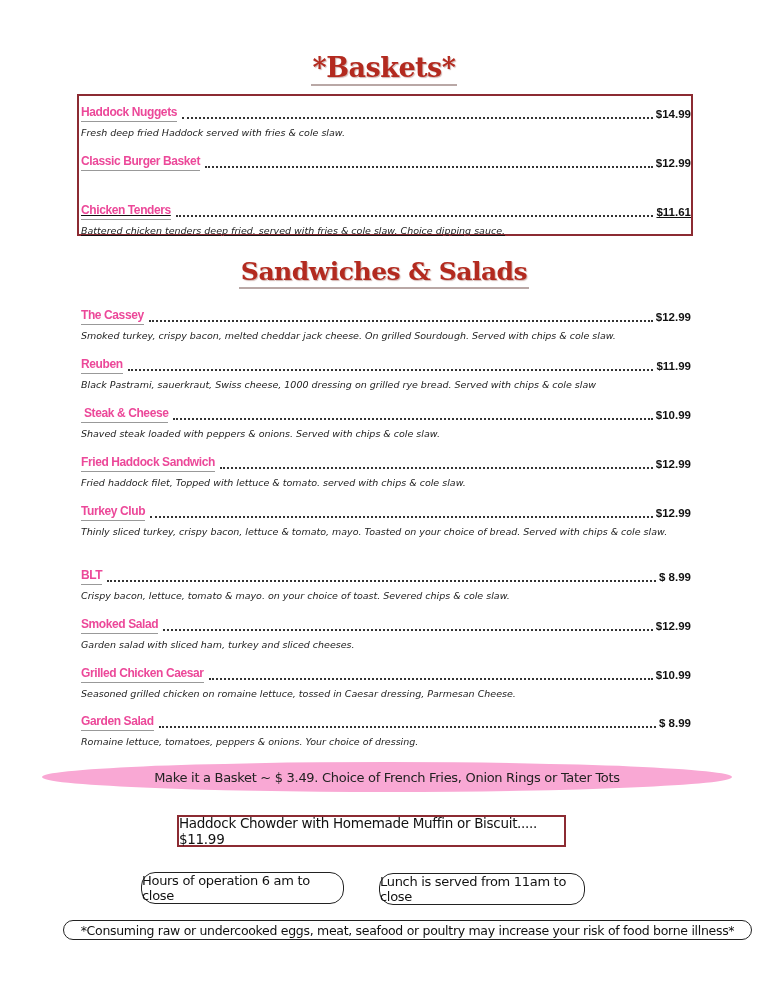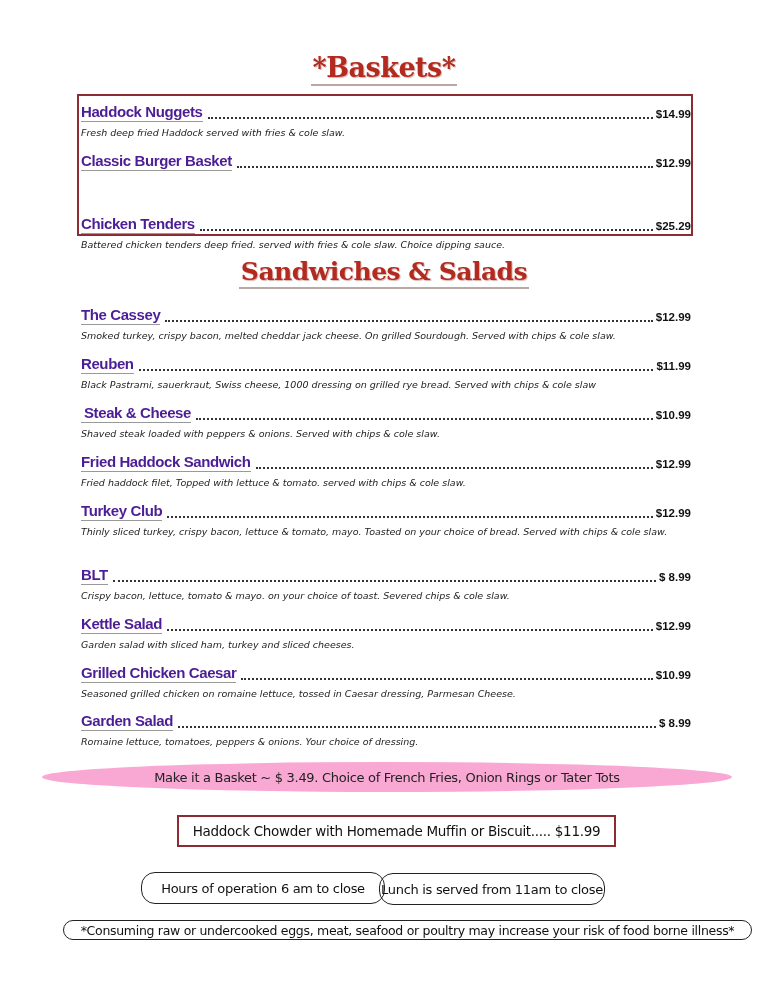--- a/index.html
+++ b/index.html
@@ -18,22 +18,22 @@
   #t-sandwich { top:257px; font-size:25px; }
 
   .box {
     position:absolute; left:77px; top:94px; width:616px; height:142px;
     border:2px solid #8c2b32; box-sizing:border-box;
   }
 
   .item { position:absolute; left:81px; width:610px; }
   .item-head { display:flex; align-items:flex-end; height:22px; }
   .item-name {
-    font-family:"Liberation Sans", sans-serif; font-weight:bold; font-size:15px;
-    letter-spacing:-0.4px; color:#4c1d95; white-space:nowrap;
+    font-family:"Liberation Sans", sans-serif; font-weight:bold; font-size:12px;
+    letter-spacing:-0.4px; color:#ec4899; white-space:nowrap;
     border-bottom:1.5px solid #999; line-height:18px; padding-bottom:0;
   }
   .dots {
     flex:1; margin:0 3px 3px 5px; height:4px;
     border-bottom:2px dotted #333;
   }
   .price {
     font-family:"Liberation Sans", sans-serif; font-weight:bold; font-size:11.5px; color:#111;
     white-space:nowrap; line-height:14px; padding-bottom:1px;
   }
@@ -45,33 +45,33 @@
   .banner {
     position:absolute; left:42px; top:762px; width:690px; height:30px;
     background:#f9a8d4; border-radius:50%;
     display:flex; align-items:center; justify-content:center;
   }
   .banner span {
     font-family:"DejaVu Sans", sans-serif; font-size:13px; color:#222; letter-spacing:-0.3px;
   }
 
   .chowder {
-    position:absolute; left:177px; top:815px; width:439px; height:32px;
+    position:absolute; left:177px; top:815px; width:389px; height:32px;
     border:2px solid #8c2b32; box-sizing:border-box;
     display:flex; align-items:center; justify-content:center;
     font-family:"DejaVu Sans", sans-serif; font-size:13.5px; color:#111; letter-spacing:-0.3px;
   }
 
   .pill {
     position:absolute; height:32px; border:1.5px solid #222; border-radius:14px; box-sizing:border-box;
     display:flex; align-items:center; justify-content:center;
     font-family:"DejaVu Sans", sans-serif; font-size:13px; color:#111; letter-spacing:-0.3px;
   }
-  #pill-hours { left:141px; top:872px; width:244px; }
-  #pill-lunch { left:379px; top:873px; width:226px; }
+  #pill-hours { left:141px; top:872px; width:203px; }
+  #pill-lunch { left:379px; top:873px; width:206px; }
   #pill-warning { left:63px; top:920px; width:689px; height:20px; border-radius:16px; font-size:12.5px; }
 </style>
 </head>
 <body>
 
 <div id="t-baskets" class="section-title"><span>*Baskets*</span></div>
 
 <div class="box"></div>
 
 <div class="item" style="top:100px;">
@@ -82,25 +82,25 @@
     </div>
   <div class="item-desc">Fresh deep fried Haddock served with fries &amp; cole slaw.</div>
 </div>
 <div class="item" style="top:149px;">
   <div class="item-head">
       <span class="item-name">Classic Burger Basket</span>
       <span class="dots"></span>
       <span class="price">$12.99</span>
     </div>
 </div>
-<div class="item" style="top:212px;">
+<div class="item" style="top:198px;text-decoration:underline;">
   <div class="item-head">
       <span class="item-name">Chicken Tenders</span>
       <span class="dots"></span>
-      <span class="price">$25.29</span>
+      <span class="price">$11.61</span>
     </div>
   <div class="item-desc">Battered chicken tenders deep fried. served with fries &amp; cole slaw. Choice dipping sauce.</div>
 </div>
 
 <div id="t-sandwich" class="section-title"><span>Sandwiches &amp; Salads</span></div>
 
 <div class="item" style="top:303px;">
   <div class="item-head">
       <span class="item-name">The Cassey</span>
       <span class="dots"></span>
@@ -143,21 +143,21 @@
 <div class="item" style="top:563px;">
   <div class="item-head">
       <span class="item-name">BLT</span>
       <span class="dots"></span>
       <span class="price">$ 8.99</span>
     </div>
   <div class="item-desc">Crispy bacon, lettuce, tomato &amp; mayo. on your choice of toast. Severed chips &amp; cole slaw.</div>
 </div>
 <div class="item" style="top:612px;">
   <div class="item-head">
-      <span class="item-name">Kettle Salad</span>
+      <span class="item-name">Smoked Salad</span>
       <span class="dots"></span>
       <span class="price">$12.99</span>
     </div>
   <div class="item-desc">Garden salad with sliced ham, turkey and sliced cheeses.</div>
 </div>
 <div class="item" style="top:661px;">
   <div class="item-head">
       <span class="item-name">Grilled Chicken Caesar</span>
       <span class="dots"></span>
       <span class="price">$10.99</span>

